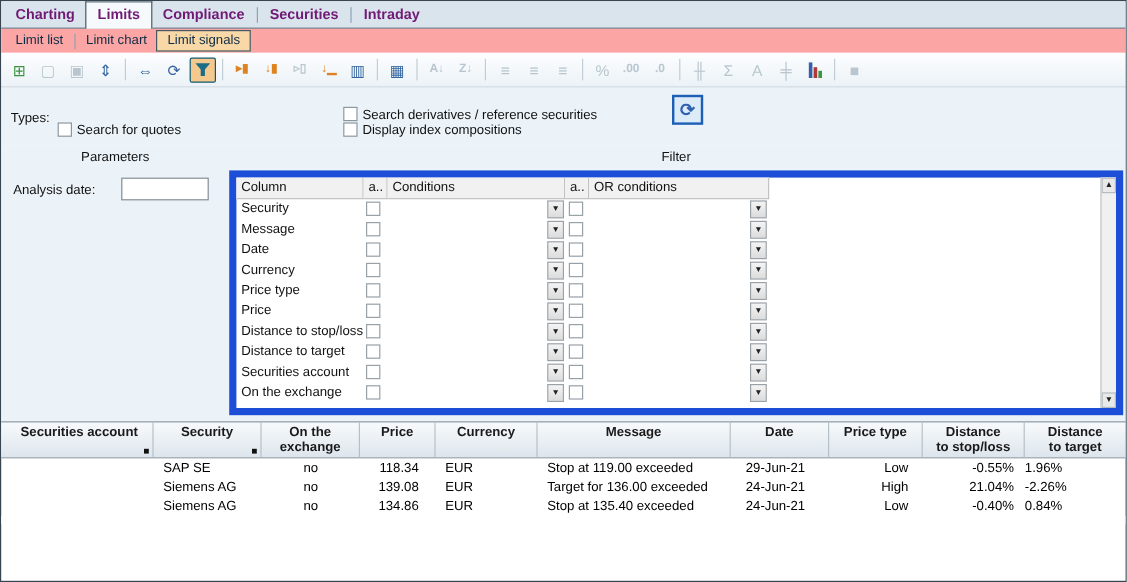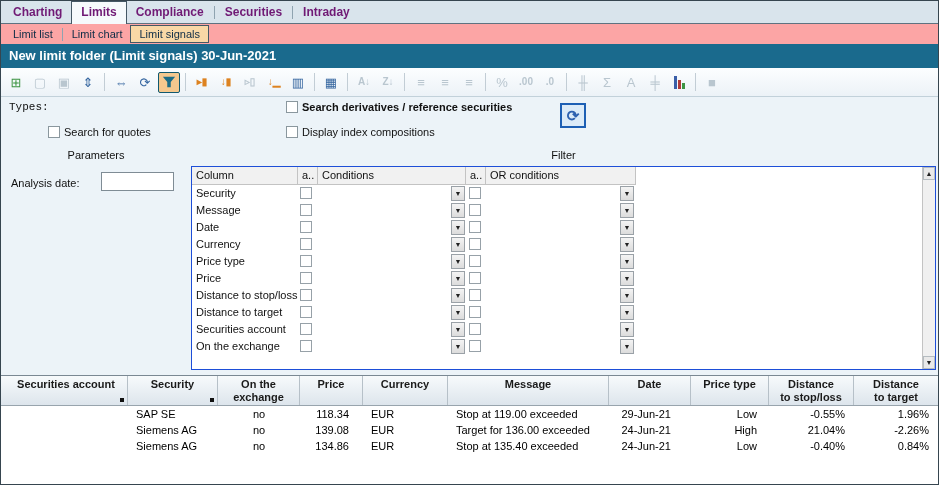--- a/index.html
+++ b/index.html
@@ -80,21 +80,21 @@
   
   .filterpanel{ height:230px; background:#ecf3f8; position:relative; font-size:11px; color:#111; }
   .fp-caption{ position:absolute; top:4px; text-align:center; }
   .adate-label{ position:absolute; left:10px; top:32px; }
   .adate-input{
     position:absolute; left:100px; top:27px; width:73px; height:19px;
     background:#fff; border:1px solid #7f8c95; font-family:inherit; font-size:11px; padding:0 3px;
   }
   .ftable{
     position:absolute; left:190px; top:21px; width:745px; height:204px;
-    background:#fff; border:1px solid #1d4ed8;
+    background:#fff; border:6px solid #1d4ed8;
   }
   .fhead{ display:flex; height:18px; }
   .fhcell{
     background:#f1f1f1; border-right:1px solid #c3c3c3; border-bottom:1px solid #c3c3c3;
     padding:2px 0 0 4px; overflow:hidden; white-space:nowrap;
   }
   .fh0{ width:106px; } .fh1{ width:20px; } .fh2{ width:148px; } .fh3{ width:20px; } .fh4{ width:150px; }
   .frow{ position:relative; height:17px; }
   .fname{ position:absolute; left:4px; top:2px; white-space:nowrap; }
   .fcb{ position:absolute; width:12px; height:12px; background:#fff; border:1px solid #97a1a8; top:2px; }
@@ -132,21 +132,21 @@
   .rcell{ white-space:nowrap; overflow:hidden; }
   .c0{ width:127px; padding-left:4px; }
   .c1{ width:90px;  padding-left:8px; }
   .c2{ width:82px;  text-align:center; }
   .c3{ width:63px;  text-align:right; padding-right:14px; }
   .c4{ width:85px;  padding-left:8px; }
   .c5{ width:161px; padding-left:8px; }
   .c6{ width:82px;  text-align:right; padding-right:20px; }
   .c7{ width:78px;  text-align:right; padding-right:12px; }
   .c8{ width:85px;  text-align:right; padding-right:9px; }
-  .c9{ width:84px;  text-align:right; padding-right:9px; }
+  .c9{ width:84px;  padding-right:9px; }
   .filler{ height:7px; background:#fff; }
   .statusbar{
     height:23px; background:#edf0f2; border-top:1px solid #9aa5ad;
     font-size:11px; line-height:21px; padding-left:8px; color:#111;
   }
 </style>
 </head>
 <body>
 
 <div class="window">
@@ -161,21 +161,20 @@
     <span class="tab">Intraday</span>
   </div>
 
   <div class="subtabbar">
     <span class="subtab">Limit list</span>
     <span class="tabsep"></span>
     <span class="subtab">Limit chart</span>
     <span class="subtab active">Limit signals</span>
   </div>
 
-  <div class="titlebar">New limit folder (Limit signals) 30-Jun-2021</div>
 
   <div class="toolbar">
     <span class="ticon green">
         <span class="g">⊞</span>
       </span>
     <span class="ticon dis">
         <span class="g">▢</span>
       </span>
     <span class="ticon dis">
         <span class="g">▣</span>
@@ -262,25 +261,25 @@
           <i class="cb-g"></i>
         </span>
     </span>
     <span class="tsep"></span>
     <span class="ticon dis">
         <span class="g">■</span>
       </span>
   </div>
 
   <div class="searchpanel">
-    <span class="sp-label" style="left:8px; top:4px;font-family:Liberation Mono, monospace;">Types:</span>
+    <span class="sp-label" style="left:8px; top:20px;">Types:</span>
     <span class="cbrow" style="left:47px; top:29px;">
       <span class="checkbox"></span><span>Search for quotes</span>
     </span>
-    <span class="cbrow" style="left:285px; top:4px;font-weight:bold;">
+    <span class="cbrow" style="left:285px; top:16px;">
       <span class="checkbox"></span><span>Search derivatives / reference securities</span>
     </span>
     <span class="cbrow" style="left:285px; top:29px;">
       <span class="checkbox"></span><span>Display index compositions</span>
     </span>
     <div class="refreshbtn">
         <span>⟳</span>
       </div>
   </div>
 

